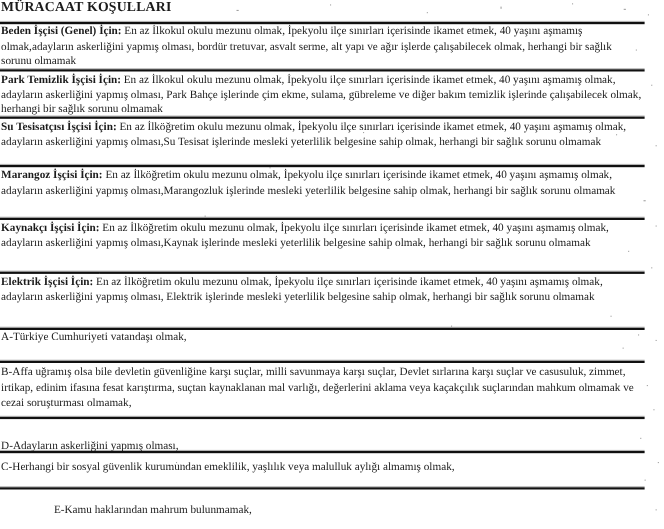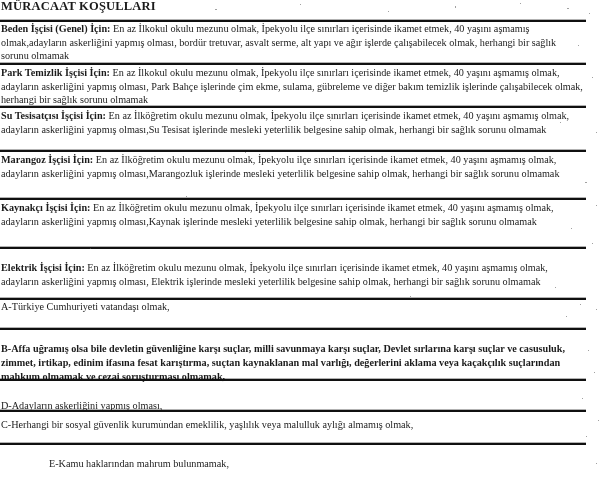--- a/index.html
+++ b/index.html
@@ -121,26 +121,26 @@
   </div>
 
   <div class="cell" style="top:153px;">
     <span class="lbl">Marangoz İşçisi İçin:</span><span> En az İlköğretim okulu mezunu olmak, İpekyolu ilçe sınırları içerisinde ikamet etmek, 40 yaşını aşmamış olmak, adayların askerliğini yapmış olması,Marangozluk işlerinde mesleki yeterlilik belgesine sahip olmak, herhangi bir sağlık sorunu olmamak</span>
   </div>
 
   <div class="cell" style="top:201px;">
     <span class="lbl">Kaynakçı İşçisi İçin:</span><span> En az İlköğretim okulu mezunu olmak, İpekyolu ilçe sınırları içerisinde ikamet etmek, 40 yaşını aşmamış olmak, adayların askerliğini yapmış olması,Kaynak işlerinde mesleki yeterlilik belgesine sahip olmak, herhangi bir sağlık sorunu olmamak</span>
   </div>
 
-  <div class="cell" style="top:250px;margin-top:11px;">
+  <div class="cell" style="top:250px;">
     <span class="lbl">Elektrik İşçisi İçin:</span><span> En az İlköğretim okulu mezunu olmak, İpekyolu ilçe sınırları içerisinde ikamet etmek, 40 yaşını aşmamış olmak, adayların askerliğini yapmış olması, Elektrik işlerinde mesleki yeterlilik belgesine sahip olmak, herhangi bir sağlık sorunu olmamak</span>
   </div>
 
   <div class="cond" style="top:300px;">A-Türkiye Cumhuriyeti vatandaşı olmak,</div>
-  <div class="cond" style="top:342px;font-weight:bold;">B-Affa uğramış olsa bile devletin güvenliğine karşı suçlar, milli savunmaya karşı suçlar, Devlet sırlarına karşı suçlar ve casusuluk, zimmet, irtikap, edinim ifasına fesat karıştırma, suçtan kaynaklanan mal varlığı, değerlerini aklama veya kaçakçılık suçlarından mahkum olmamak ve cezai soruşturması olmamak,</div>
+  <div class="cond" style="top:332px;">B-Affa uğramış olsa bile devletin güvenliğine karşı suçlar, milli savunmaya karşı suçlar, Devlet sırlarına karşı suçlar ve casusuluk, zimmet, irtikap, edinim ifasına fesat karıştırma, suçtan kaynaklanan mal varlığı, değerlerini aklama veya kaçakçılık suçlarından mahkum olmamak ve cezai soruşturması olmamak,</div>
   <div class="cond" style="top:390px;margin-top:28px;">C-Herhangi bir sosyal güvenlik kurumundan emeklilik, yaşlılık veya malulluk aylığı almamış olmak,</div>
   <div class="cond" style="top:399px;">D-Adayların askerliğini yapmış olması,</div>
   <div class="cond" style="top:457px;padding-left:48px;">E-Kamu haklarından mahrum bulunmamak,</div>
 
 </div>
 
 <svg id="grain" width="604" height="481" viewBox="0 0 604 481" aria-hidden="true">
   <g fill="#555">
     <rect x="120" y="5" width="1" height="1"></rect>
     <rect x="215" y="9" width="2" height="1"></rect>

